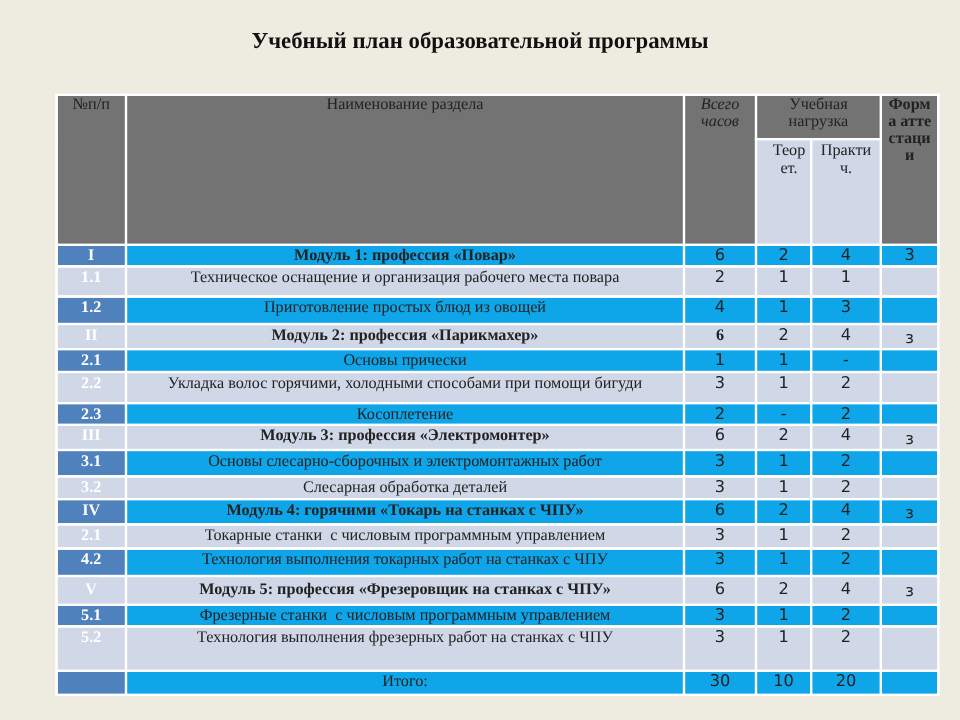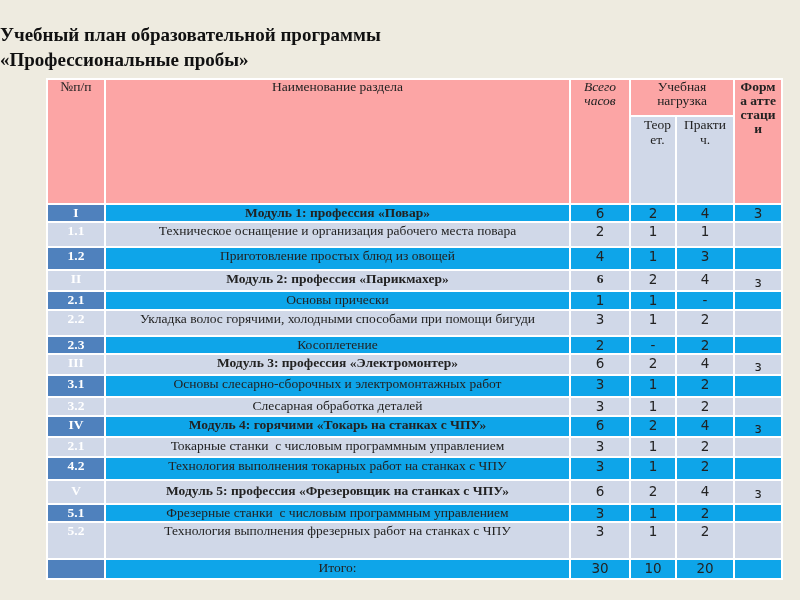--- a/index.html
+++ b/index.html
@@ -4,38 +4,38 @@
 <style>
   html, body { margin:0; padding:0; }
   body {
     width:800px; height:600px; overflow:hidden;
     background:#eeebe0;
     font-family:"Liberation Serif", serif;
     position:relative;
   }
   .title {
     position:absolute; left:0; top:22px; width:800px;
-    font-weight:bold; font-size:19px; line-height:25px; color:#111;
+    text-align:center; font-weight:bold; font-size:19px; line-height:25px; color:#111;
   }
   table.plan {
     position:absolute; left:46px; top:78px;
     border-collapse:collapse; table-layout:fixed;
     width:735px;
   }
   table.plan td, table.plan th {
     border:2px solid #ffffff;
     padding:0 2px;
     font-size:13.5px;
     color:#222;
     vertical-align:top;
     text-align:center;
     overflow:hidden;
   }
   th.hdr {
-    background:#fca5a5; color:#fff; font-weight:normal;
+    background:#737373; color:#fff; font-weight:normal;
     font-size:13.5px; line-height:14px; padding-top:2px;
   }
   th.hdr.bold { font-weight:bold; }
   th.sub {
     background:#d0d8e8; color:#222; font-weight:normal; font-size:13.5px; line-height:15px; padding-top:2px;
   }
   td.num { background:#4f81bd; color:#fff; font-weight:bold; font-size:13.5px; }
   tr.light td { background:#0ea5e9; }
   tr.dark td { background:#d0d8e8; }
   tr td.num.blue { background:#4f81bd !important; color:#fff; }
@@ -44,21 +44,20 @@
   td.val { font-family:"DejaVu Sans", sans-serif; font-size:12.5px; color:#333; }
   td.name { font-size:13.5px; }
   td.left { text-align:left; }
   td.b { font-weight:bold; font-family:"Liberation Serif", serif; font-size:13.5px; }
 </style>
 </head>
 <body>
 
 <div class="title">
   <div>Учебный план образовательной программы</div>
-  <div>«Профессиональные пробы»</div>
 </div>
 
 <table class="plan">
   <colgroup>
     <col style="width:58px">
       <col style="width:465px">
       <col style="width:60px">
       <col style="width:46px">
       <col style="width:58px">
       <col style="width:48px">

